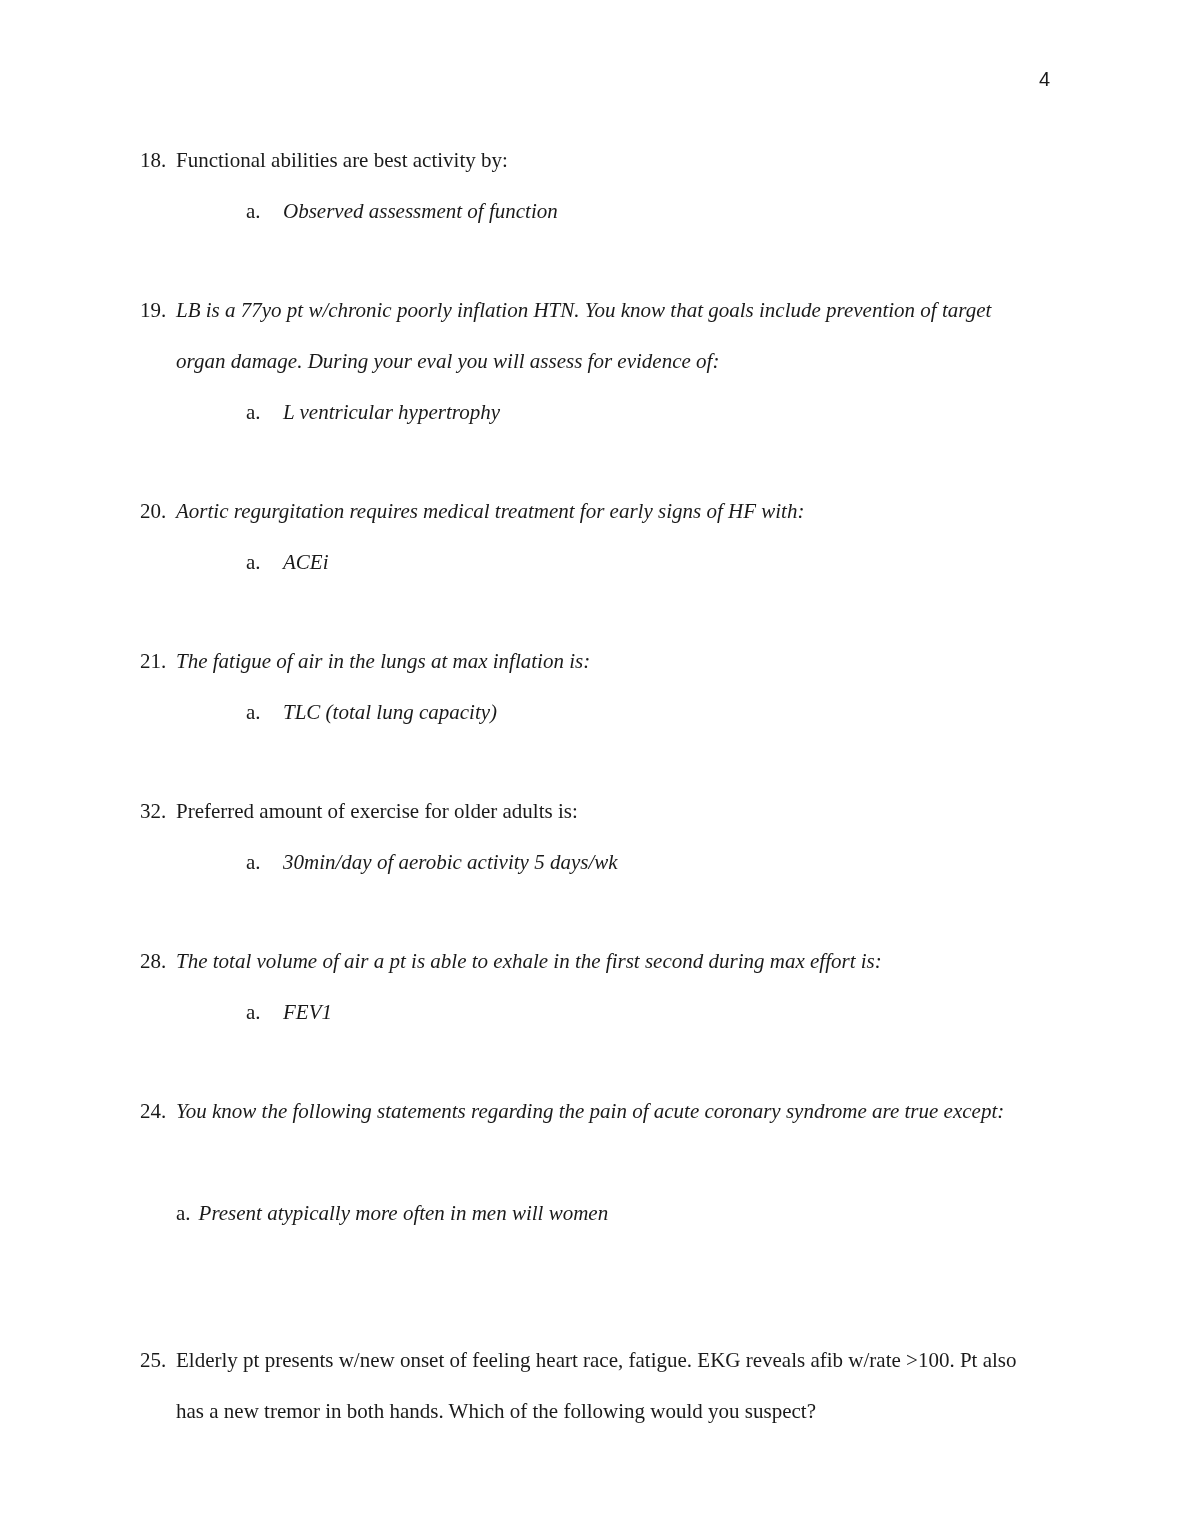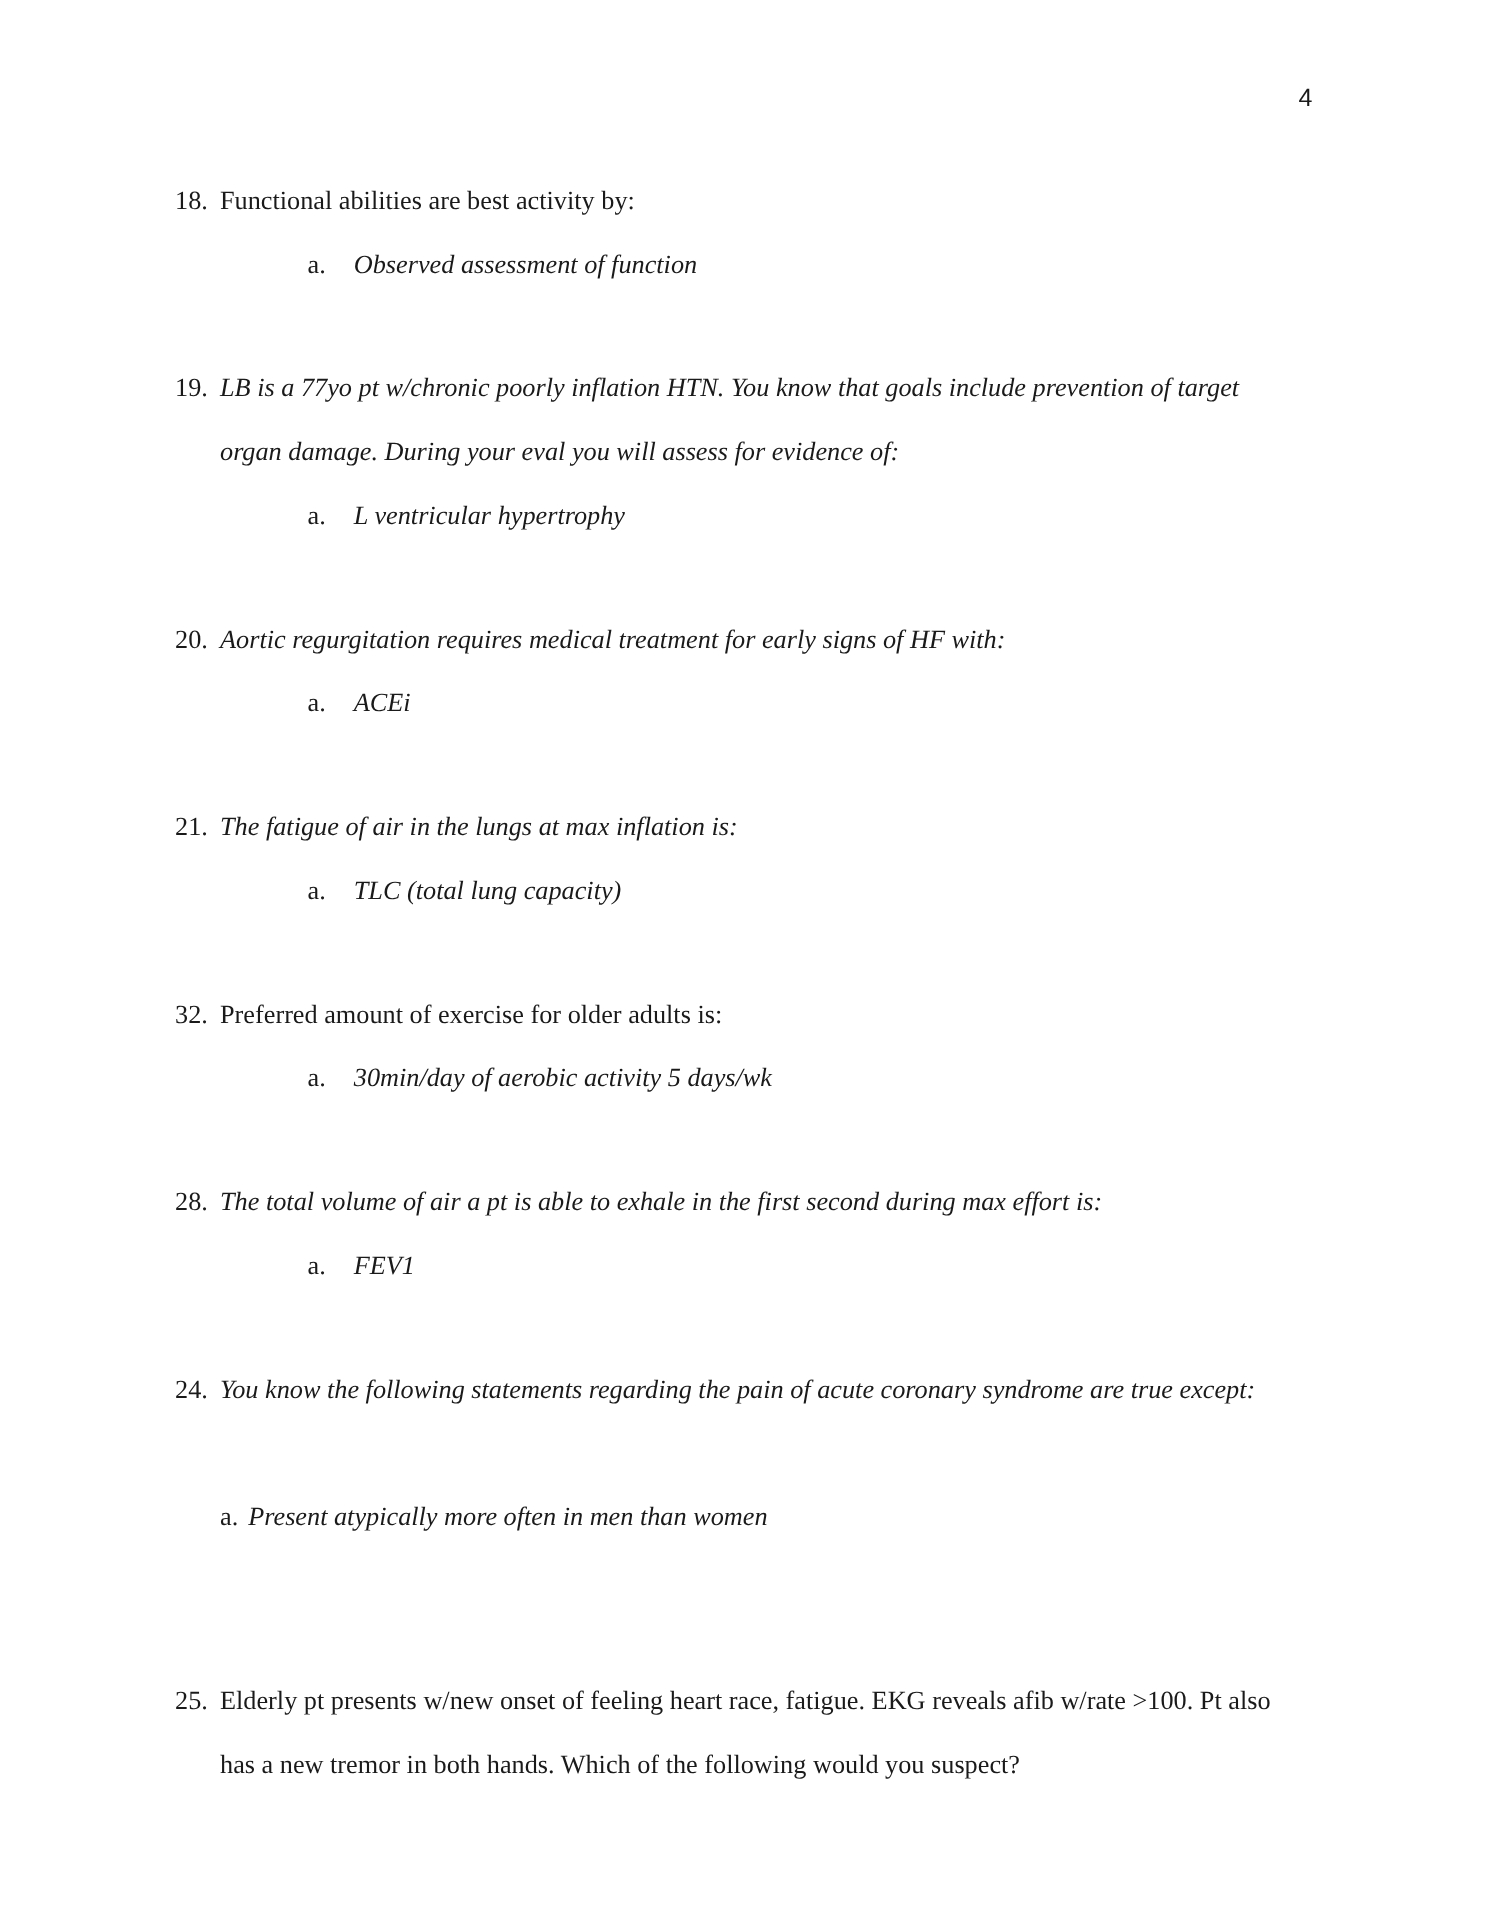--- a/index.html
+++ b/index.html
@@ -146,21 +146,21 @@
     </div>
   </div>
 
   <div class="question italic">
     <div class="qrow">
       <span class="qnum">24.</span>
       <span class="qtext">You know the following statements regarding the pain of acute coronary syndrome are true except:</span>
     </div>
     <div class="answer answer-flush">
       <span class="alabel">a.</span>
-      <span class="atext">Present atypically more often in men than women</span>
+      <span class="atext">Present atypically more often in men will women</span>
     </div>
   </div>
 
   <div class="question q-extra-gap">
     <div class="qrow">
       <span class="qnum">25.</span>
       <span class="qtext">Elderly pt presents w/new onset of feeling heart race, fatigue. EKG reveals afib w/rate &gt;100. Pt also has a new tremor in both hands. Which of the following would you suspect?</span>
     </div>
   </div>
 

